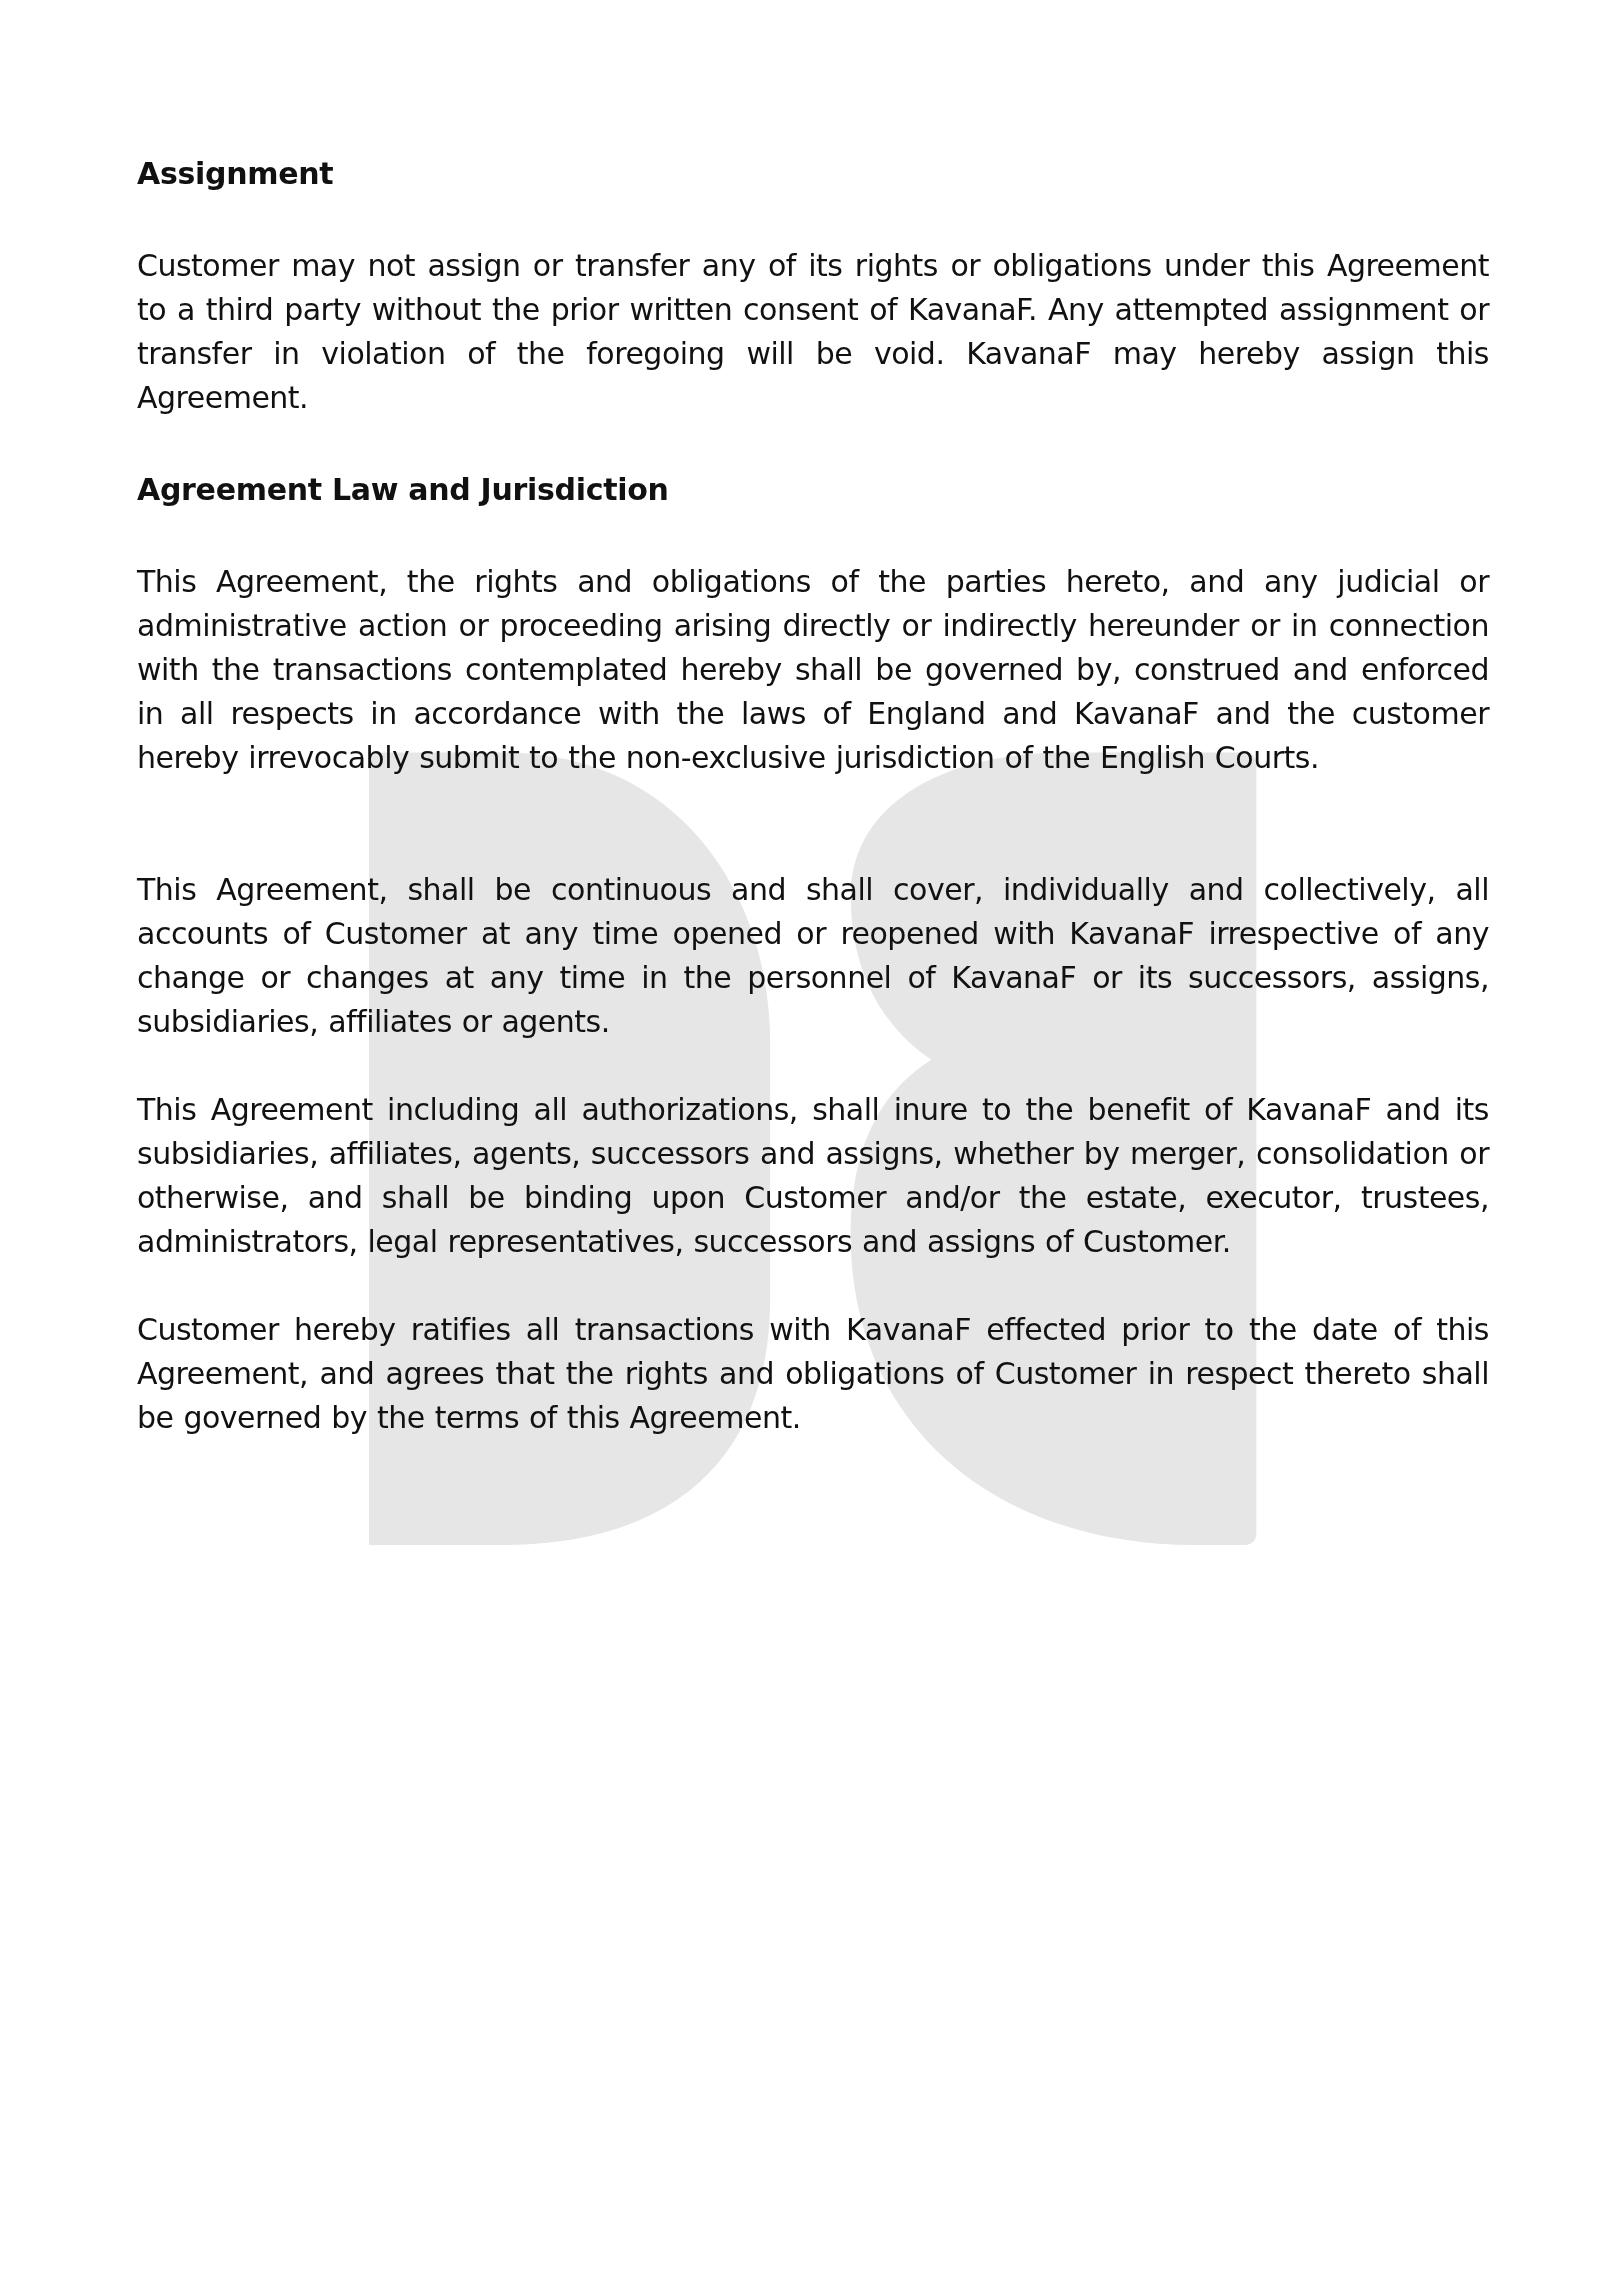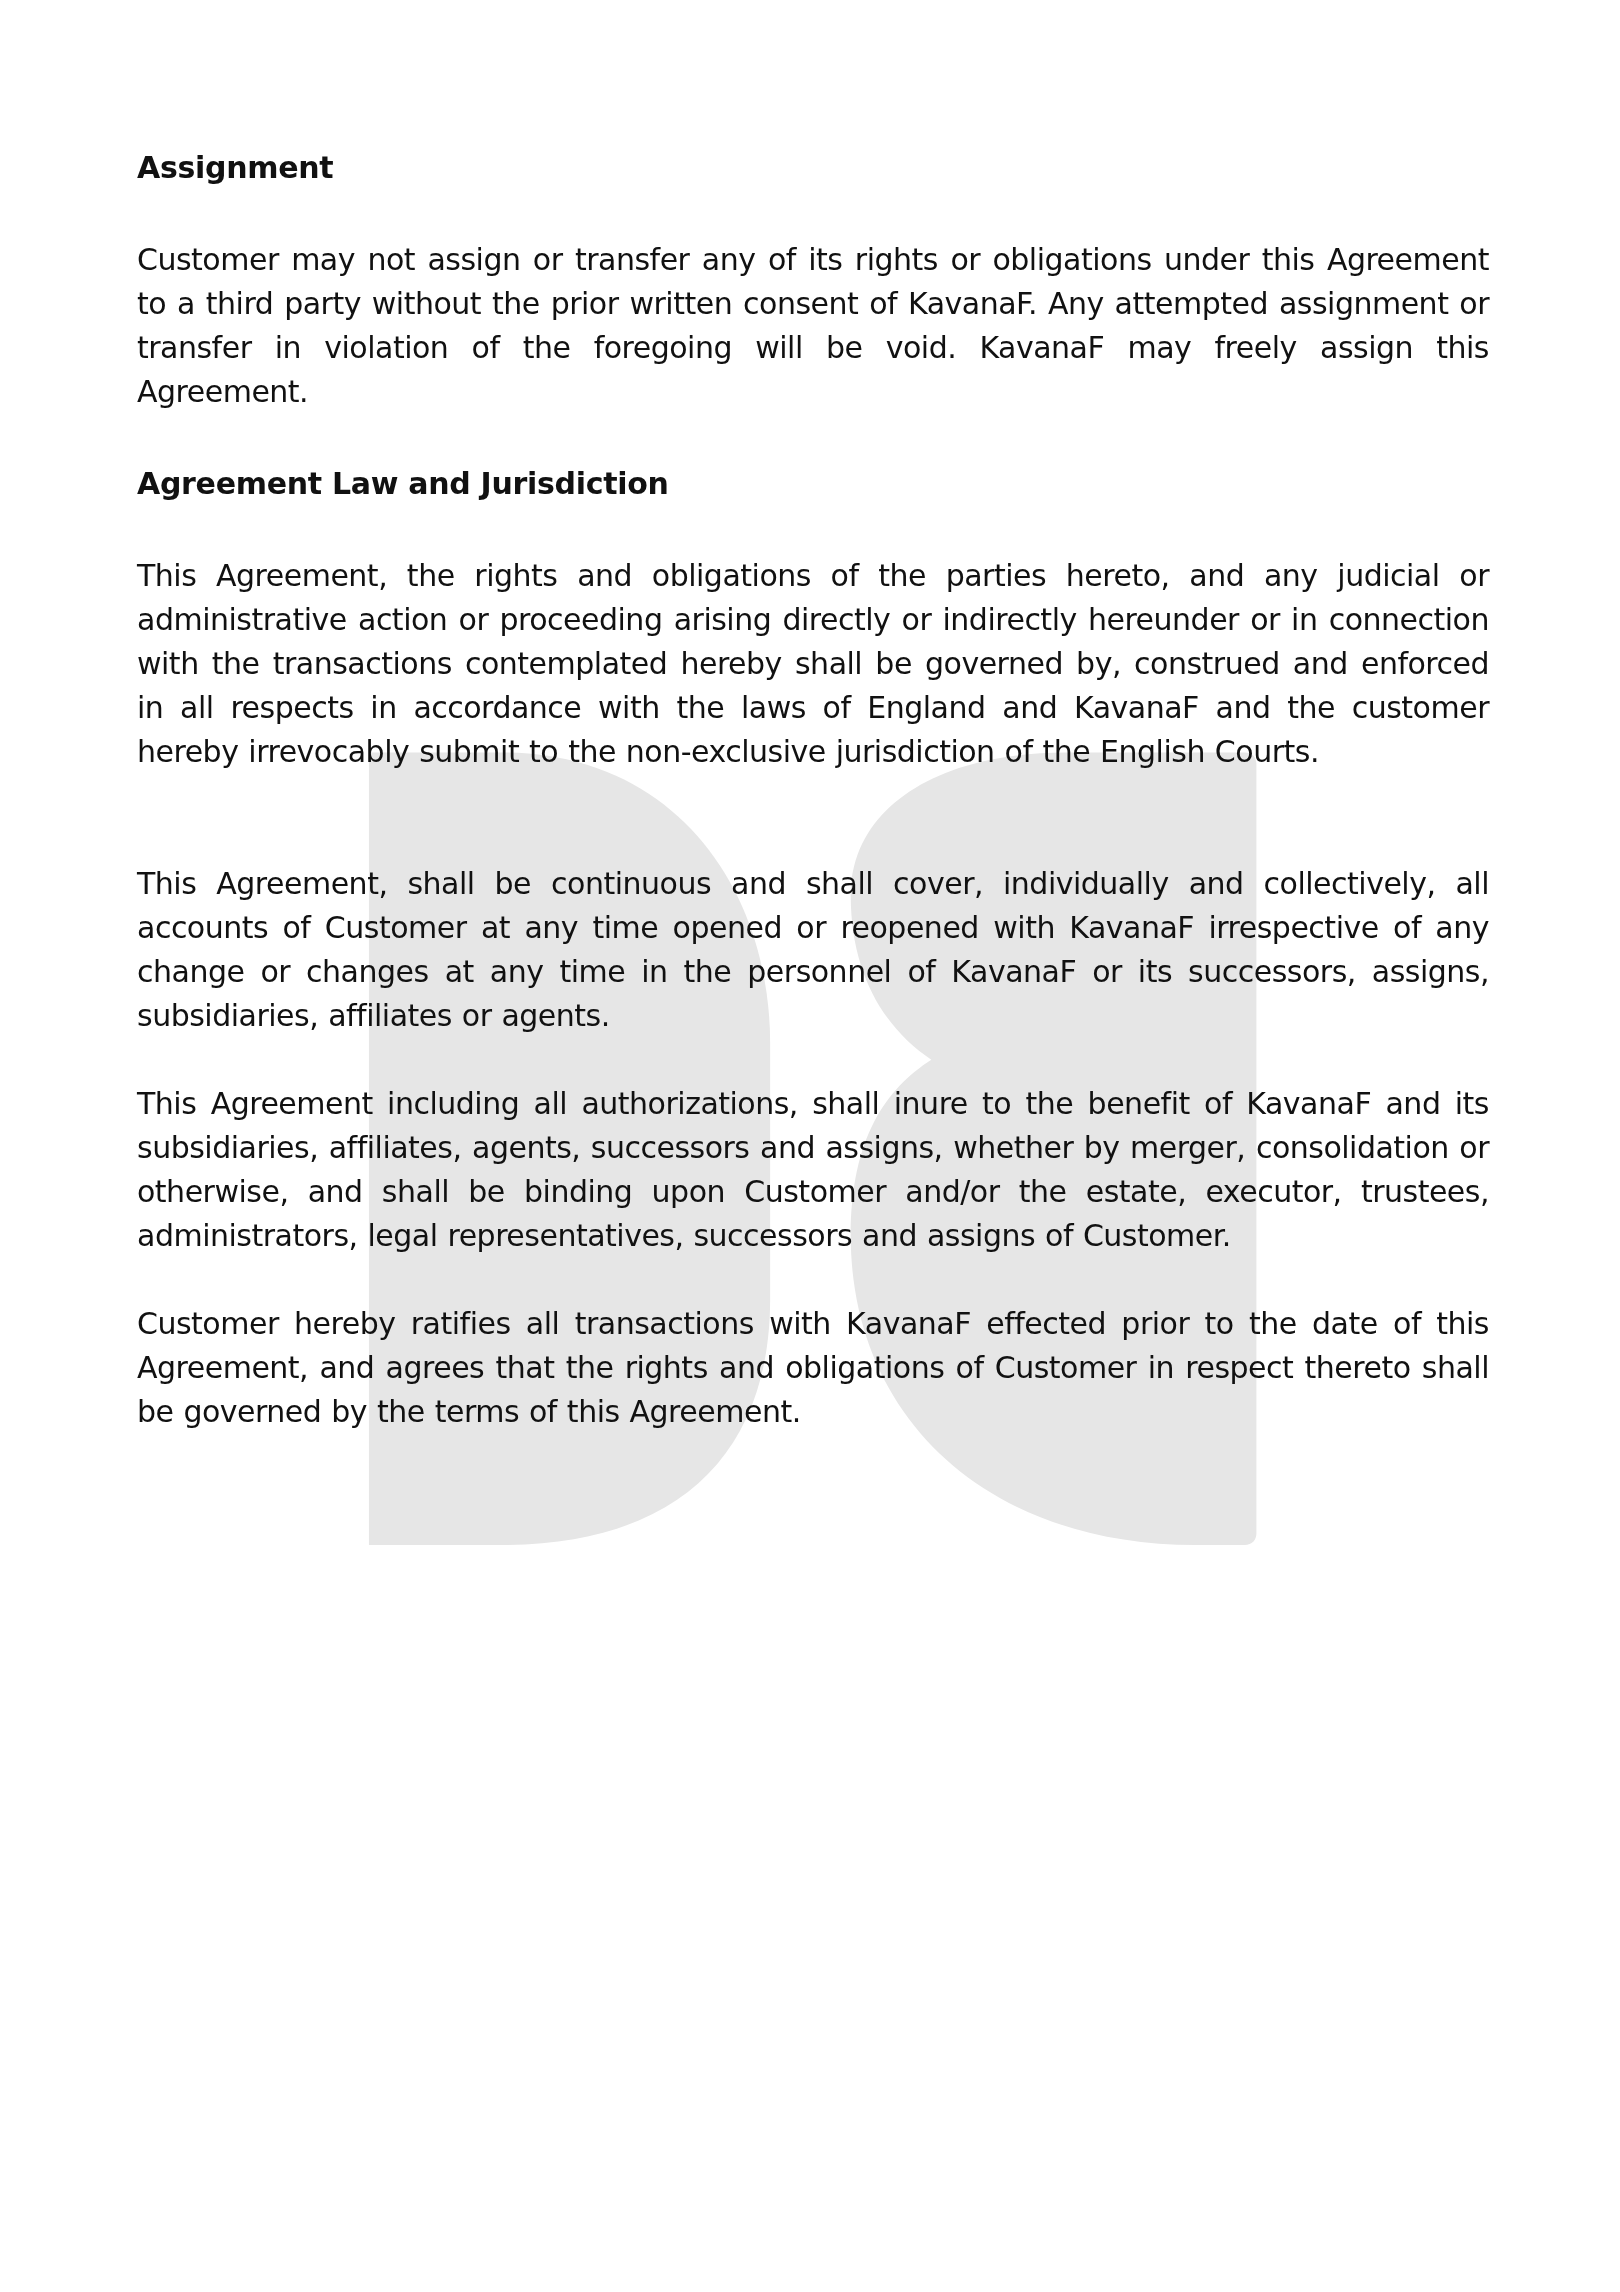--- a/index.html
+++ b/index.html
@@ -1,35 +1,35 @@
 <!DOCTYPE html>
 <html style="font-size:14.3px"><head>
 <meta charset="utf-8">
 <style>
   html, body { margin:0; padding:0; background:#ffffff; }
   body { width:1620px; height:2293px; position:relative; overflow:hidden;
          font-family:"DejaVu Sans", sans-serif; color:#111; }
   .watermark { position:absolute; left:0; top:0; width:1620px; height:2293px; z-index:0; }
-  .content { position:absolute; left:137px; top:142px; width:1352px; z-index:1; }
+  .content { position:absolute; left:137px; top:148px; width:1352px; z-index:1; }
   h2 { font-size:30px; font-weight:bold; margin:0; line-height:52px; height:52px; letter-spacing:-0.3px; }
   p { font-size:30px; line-height:44px; margin:0; text-align:justify; letter-spacing:-0.5px; word-spacing:0.9px; }
   .gap { height:44px; }
 </style>
 </head>
 <body>
 
 <svg class="watermark" viewBox="0 0 1809 2560">
   <path fill="#e6e6e6" d="M412 840 L560 840 C760 840 860 1000 860 1165 L860 1450 C860 1620 760 1725 560 1725 L412 1725 Z"></path>
   <path fill="#e6e6e6" d="M1390 840 C1398 840 1403 845 1403 853 L1403 1712 C1403 1720 1398 1725 1390 1725 L1335 1725 C1100 1725 950 1580 950 1380 C950 1270 990 1215 1040 1183 C990 1150 950 1090 950 1000 C950 900 1050 840 1190 840 Z"></path>
 </svg>
 
 <div class="content">
   <h2>Assignment</h2>
   <div class="gap"></div>
-  <p>Customer may not assign or transfer any of its rights or obligations under this Agreement to a third party without the prior written consent of KavanaF. Any attempted assignment or transfer in violation of the foregoing will be void. KavanaF may freely assign this Agreement.</p>
+  <p>Customer may not assign or transfer any of its rights or obligations under this Agreement to a third party without the prior written consent of KavanaF. Any attempted assignment or transfer in violation of the foregoing will be void. KavanaF may hereby assign this Agreement.</p>
   <div class="gap"></div>
 
   <h2>Agreement Law and Jurisdiction</h2>
   <div class="gap"></div>
   <p>This Agreement, the rights and obligations of the parties hereto, and any judicial or administrative action or proceeding arising directly or indirectly hereunder or in connection with the transactions contemplated hereby shall be governed by, construed and enforced in all respects in accordance with the laws of England and KavanaF and the customer hereby irrevocably submit to the non-exclusive jurisdiction of the English Courts.</p>
   <div class="gap"></div>
 
   <div class="gap"></div>
   <p>This Agreement, shall be continuous and shall cover, individually and collectively, all accounts of Customer at any time opened or reopened with KavanaF irrespective of any change or changes at any time in the personnel of KavanaF or its successors, assigns, subsidiaries, affiliates or agents.</p>
   <div class="gap"></div>

